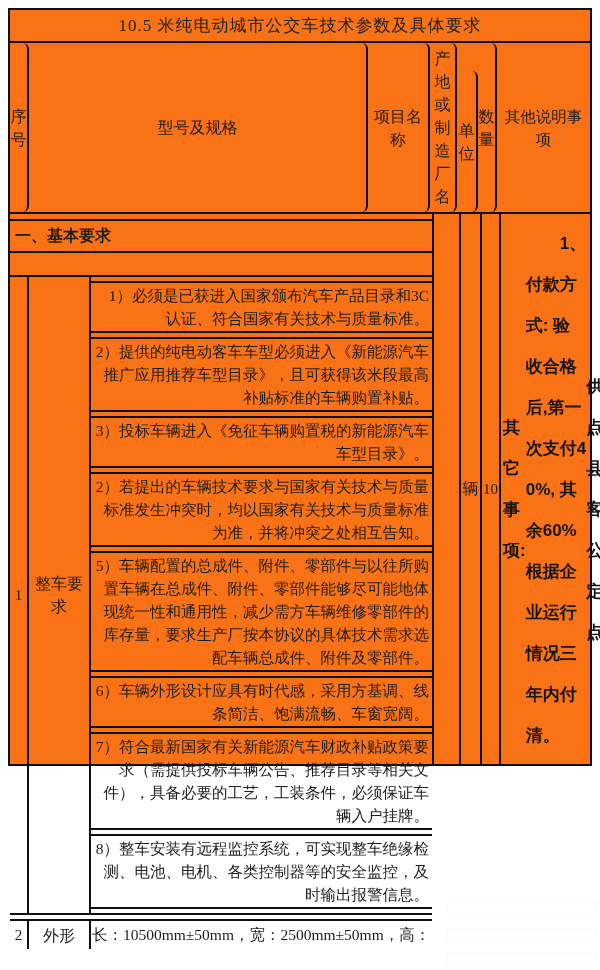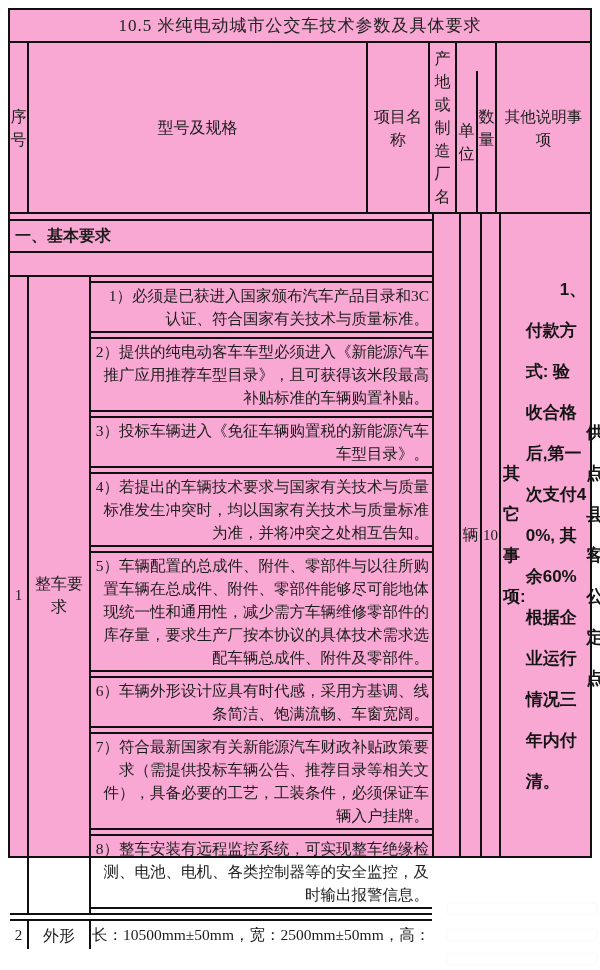--- a/index.html
+++ b/index.html
@@ -5,39 +5,39 @@
   * { box-sizing: border-box; margin: 0; padding: 0; }
   html, body {
     width: 600px; height: 970px;
     background: #ffffff;
     overflow: hidden;
     font-family: "Liberation Serif", "DejaVu Serif", serif;
     color: #1c1c1c;
   }
   .sheet {
     position: absolute; left: 8px; top: 8px;
-    width: 584px; height: 850px;
+    width: 584px; height: 758px;
     border: 2.5px solid #101010;
-    background: #f9a8d4;
+    background: #f97316;
     display: flex; flex-direction: column;
   }
   
   .title-row {
     height: 33px; flex: none;
     border-bottom: 2px solid #101010;
     display: flex; align-items: center; justify-content: center;
     font-size: 17px; letter-spacing: 1px; color: #222;
   }
   
   .header-row { height: 171px; flex: none; display: flex; border-bottom: 2px solid #101010; }
   .hcell {
     border-right: 2px solid #101010;
     display: flex; align-items: center; justify-content: center;
     text-align: center; font-size: 16px; line-height: 23px;
-    overflow: hidden; word-break: break-all; padding: 0 1px;
+    overflow: hidden; word-break: break-all; padding: 0 1px; border-radius: 6px;
   }
   .w-sn    { width: 19px;  flex: none; }
   .w-name  { width: 62px;  flex: none; }
   .w-spec  { width: 339px; flex: none; }
   .w-origin{ width: 27px;  flex: none; line-height: 23px; }
   .w-unit  { width: 21px;  flex: none; margin-top: 28px; }
   .w-qty   { width: 19px;  flex: none; }
   .w-other { flex: 1; border-right: none; font-size: 15.5px; }
   
   .content { flex: 1; display: flex; min-height: 0; }
@@ -131,21 +131,21 @@
 
       <div class="section-bar">一、基本要求</div>
 
       <div class="data-row row-1">
         <div class="sn-cell">1</div>
         <div class="name-cell">整车要求</div>
         <div class="items-col">
           <div class="spec-item">1）必须是已获进入国家颁布汽车产品目录和3C 认证、符合国家有关技术与质量标准。</div>
           <div class="spec-item">2）提供的纯电动客车车型必须进入《新能源汽车推广应用推荐车型目录》，且可获得该米段最高补贴标准的车辆购置补贴。</div>
           <div class="spec-item">3）投标车辆进入《免征车辆购置税的新能源汽车车型目录》。</div>
-          <div class="spec-item">4）若提出的车辆技术要求与国家有关技术与质量标准发生冲突时，均以国家有关技术与质量标准为准，并将冲突之处相互告知。</div>
+          <div class="spec-item">2）若提出的车辆技术要求与国家有关技术与质量标准发生冲突时，均以国家有关技术与质量标准为准，并将冲突之处相互告知。</div>
           <div class="spec-item">5）车辆配置的总成件、附件、零部件与以往所购置车辆在总成件、附件、零部件能够尽可能地体现统一性和通用性，减少需方车辆维修零部件的库存量，要求生产厂按本协议的具体技术需求选配车辆总成件、附件及零部件。</div>
           <div class="spec-item">6）车辆外形设计应具有时代感，采用方基调、线条简洁、饱满流畅、车窗宽阔。</div>
           <div class="spec-item">7）符合最新国家有关新能源汽车财政补贴政策要求（需提供投标车辆公告、推荐目录等相关文件），具备必要的工艺，工装条件，必须保证车辆入户挂牌。</div>
           <div class="spec-item">8）整车安装有远程监控系统，可实现整车绝缘检测、电池、电机、各类控制器等的安全监控，及时输出报警信息。</div>
         </div>
       </div>
 
       <div class="data-row row-2">
         <div class="sn-cell">2</div>
         <div class="name-cell">外形</div>

